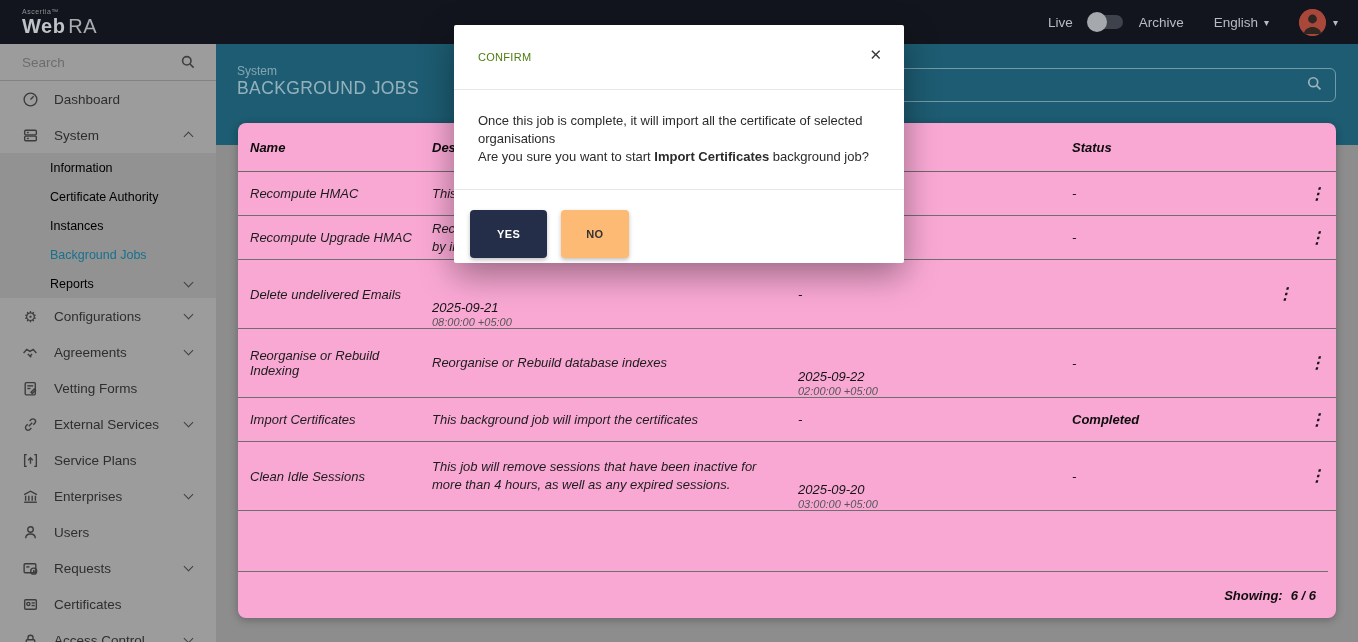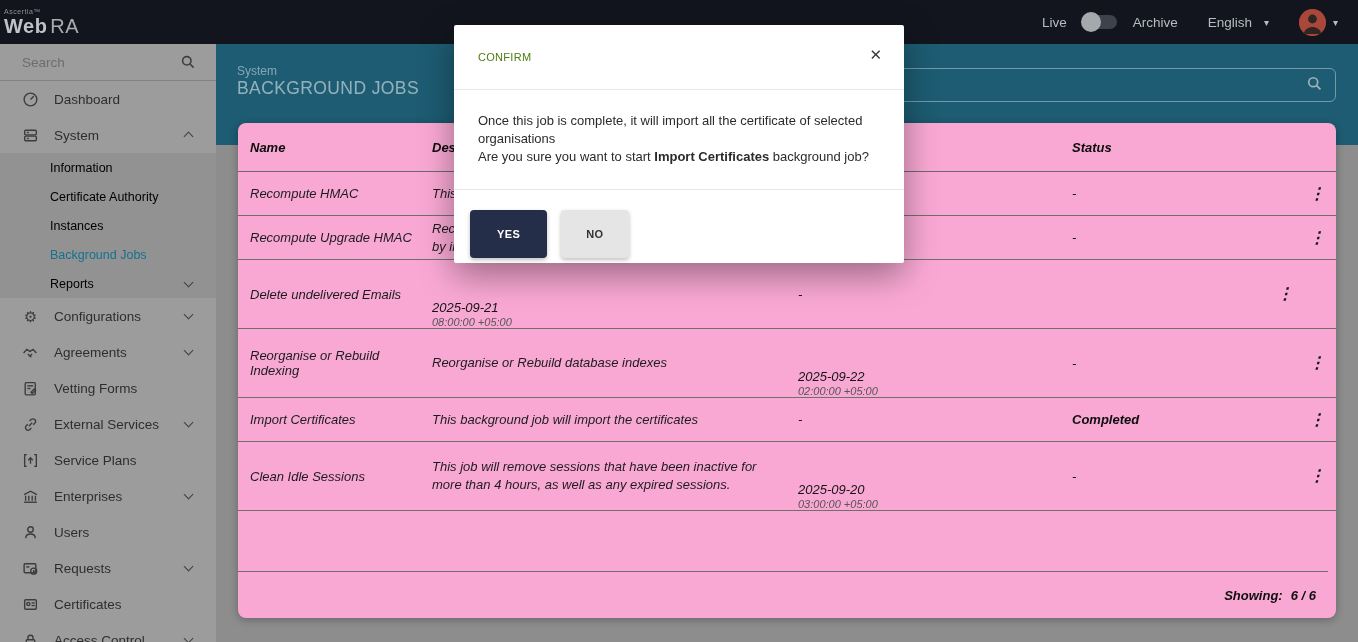--- a/index.html
+++ b/index.html
@@ -7,30 +7,30 @@
   body {
     position: relative; overflow: hidden;
     background: #8d8d8d;
     font-family: "Liberation Sans", sans-serif;
   }
   
   .topbar {
     position:absolute; left:0; top:0; width:1358px; height:44px;
     background:#13151e; display:flex; align-items:center; z-index:20;
   }
-  .brand { margin-left:4px; line-height:1; }
+  .brand { margin-left:22px; line-height:1; }
   .brand-small { font-size:7px; color:#8e9094; letter-spacing:.5px; display:block; margin-bottom:1px; }
   .brand-main { font-size:20px; color:#bfc2c6; letter-spacing:.5px; }
   .brand-main .b1 { font-weight:700; }
   .brand-main .b2 { font-weight:300; margin-left:3px; color:#a9acb1; }
   .topbar-right { position:absolute; right:20px; top:0; height:44px; display:flex; align-items:center; gap:12px; }
   .topbar-right .lbl { color:#b6bcc1; font-size:13.5px; }
   .switch { position:relative; width:34px; height:14px; background:#3d424b; border-radius:7px; margin:0 4px; cursor:pointer; }
   .switch .knob { position:absolute; left:-2px; top:-3px; width:20px; height:20px; border-radius:50%; background:#a5a9ae; }
-  .lang { display:flex; align-items:center; gap:12px; margin-left:18px; cursor:pointer; }
+  .lang { display:flex; align-items:center; gap:6px; margin-left:18px; cursor:pointer; }
   .caret { color:#b6bcc1; font-size:10px; }
   .avatar-wrap { display:flex; align-items:center; gap:7px; margin-left:18px; cursor:pointer; }
   .avatar { width:27px; height:27px; border-radius:50%; overflow:hidden; background:#a8473a; display:block; }
   
   .sidebar {
     position:absolute; left:0; top:44px; width:216px; height:598px;
     background:#9c9c9c; z-index:10; overflow:hidden;
   }
   .side-search { position:relative; height:37px; border-bottom:1px solid #828282; display:flex; align-items:center; }
   .side-search input {
@@ -93,21 +93,21 @@
   .modal-close { position:absolute; right:22px; top:22px; font-size:15px; color:#3a3a3a; cursor:pointer; line-height:1; }
   .modal-body { height:100px; border-bottom:1px solid #e7e7e7; padding:22px 24px 0; font-size:13px; color:#2b2b2b; line-height:18px; white-space:pre-line; }
   .modal-body b { font-weight:700; }
   .modal-foot { padding:20px 0 0 16px; display:flex; }
   .btn {
     height:48px; border:none; border-radius:4px; font-size:11px; font-weight:700;
     letter-spacing:.4px; cursor:pointer; font-family:"Liberation Sans", sans-serif;
     box-shadow:0 2px 4px rgba(0,0,0,.25);
   }
   .btn-yes { background:#242e49; color:#ffffff; padding:0 27px; margin-left:0; }
-  .btn-no  { background:#e5e5e5; color:#333333; padding:0 25px; margin-left:14px; }
+  .btn-no  { background:#fdba74; color:#333333; padding:0 25px; margin-left:14px; }
 </style>
 </head>
 <body>
 
 <div class="topbar">
   <div class="brand">
     <span class="brand-small">Ascertia™</span>
     <span class="brand-main"><span class="b1">Web</span><span class="b2">RA</span></span>
   </div>
   <div class="topbar-right">

